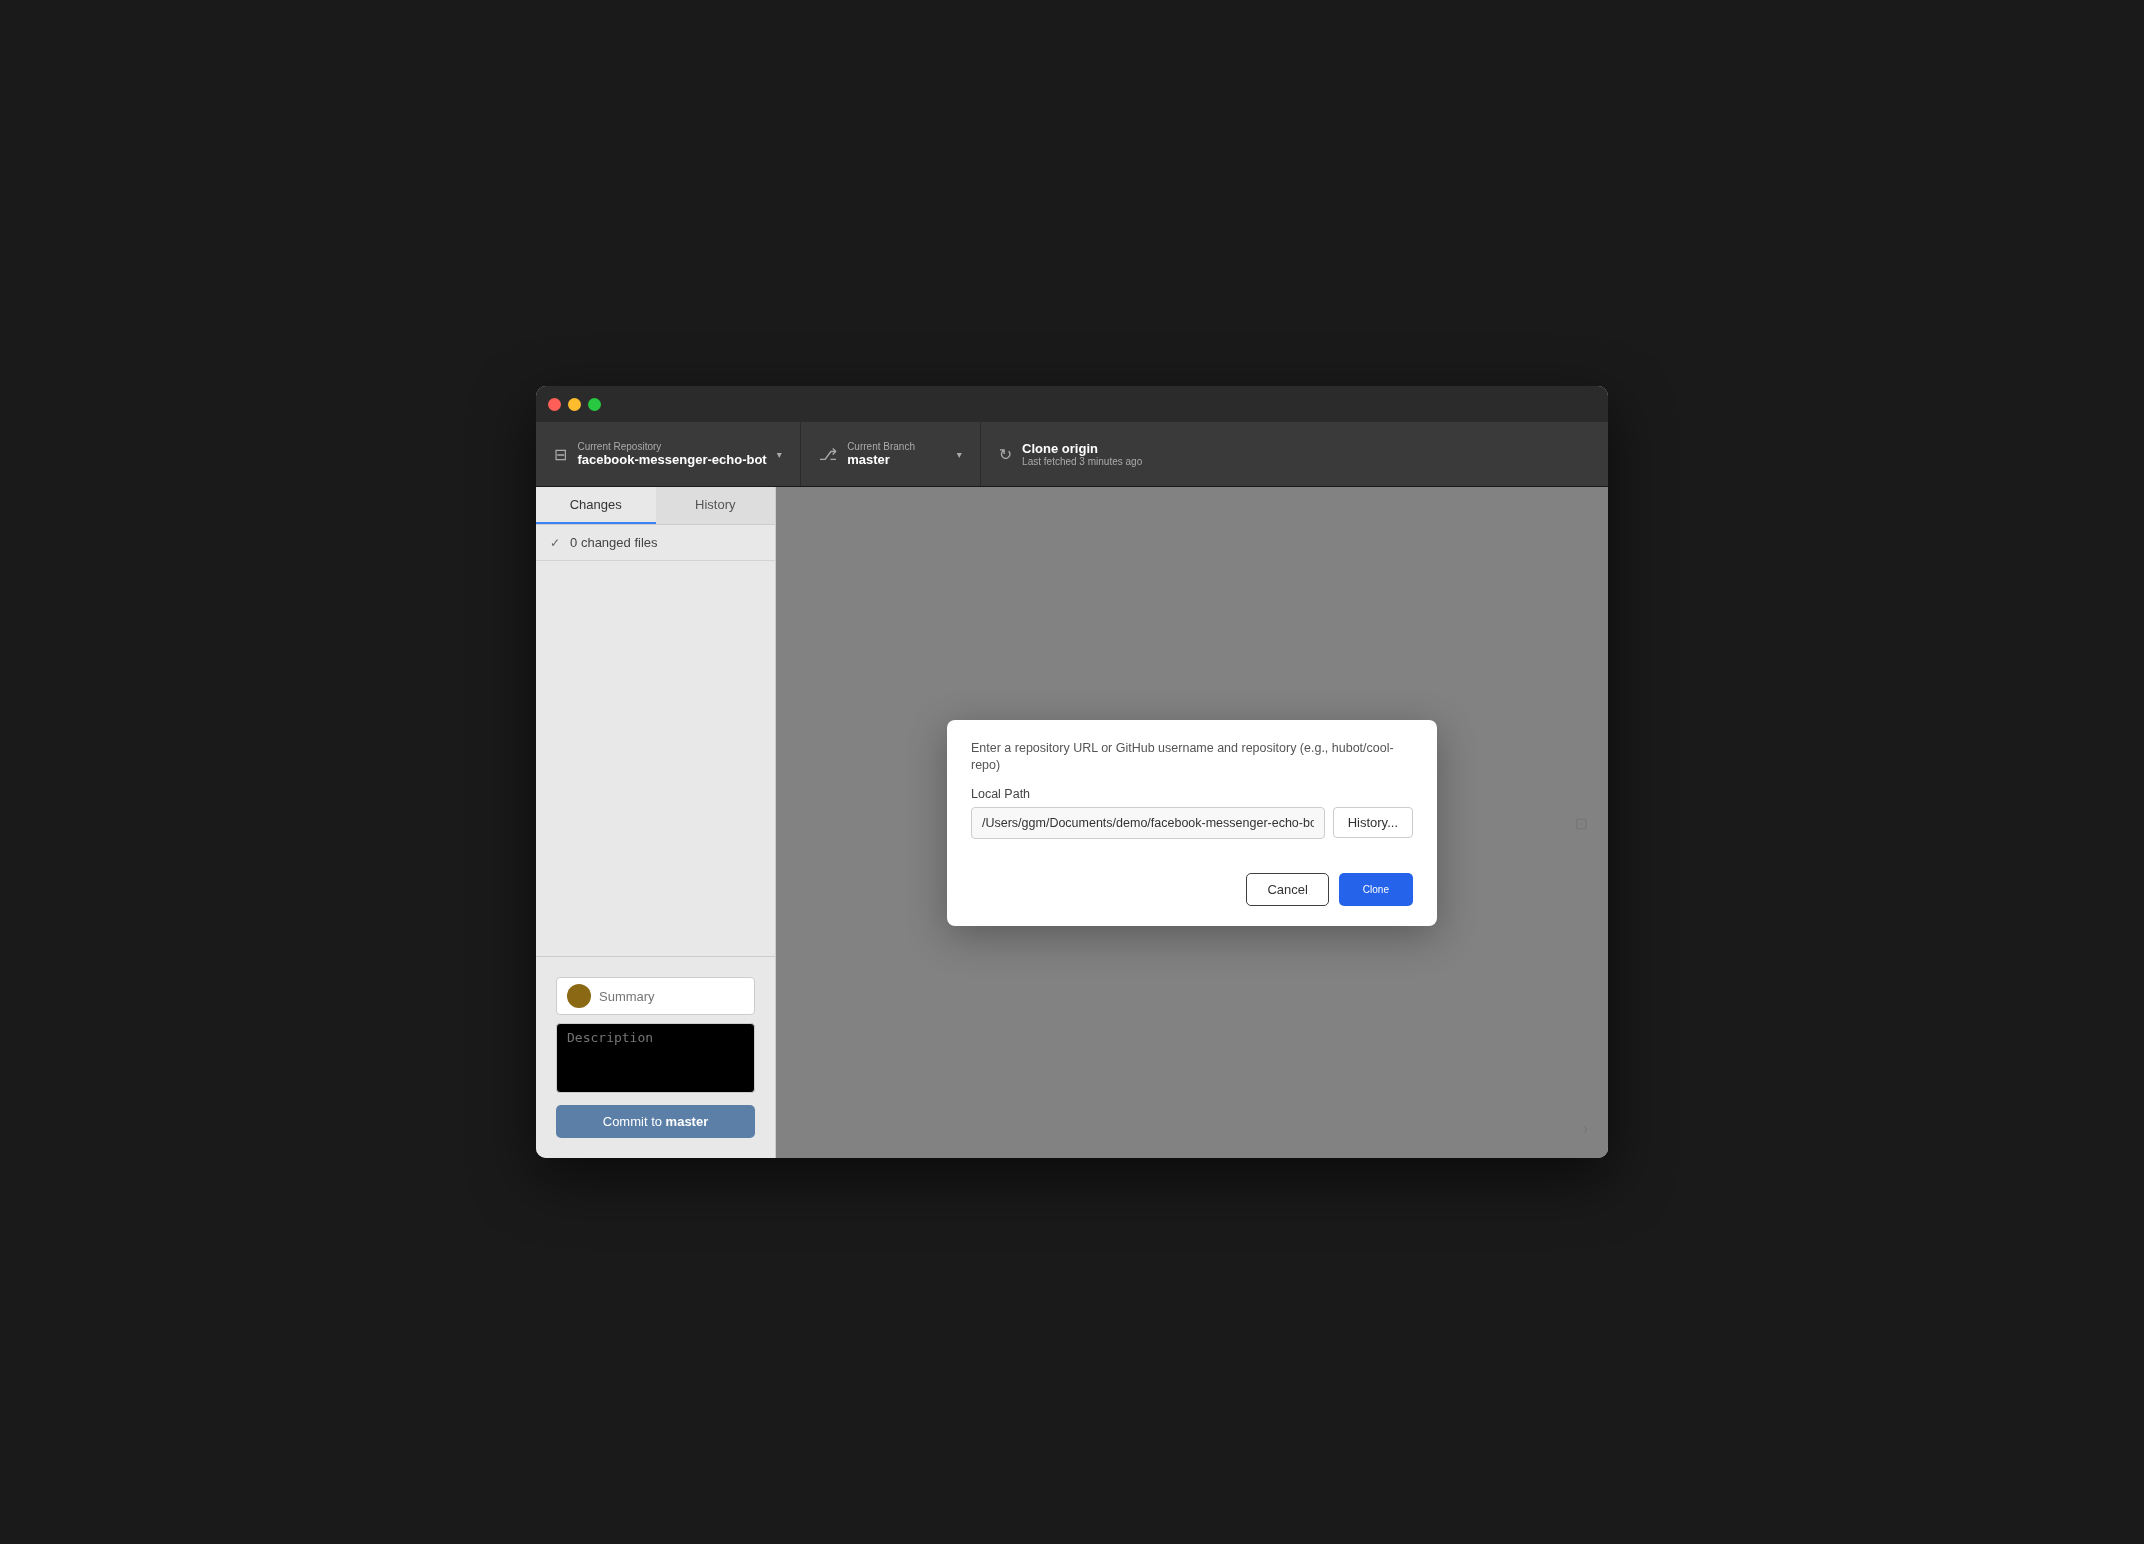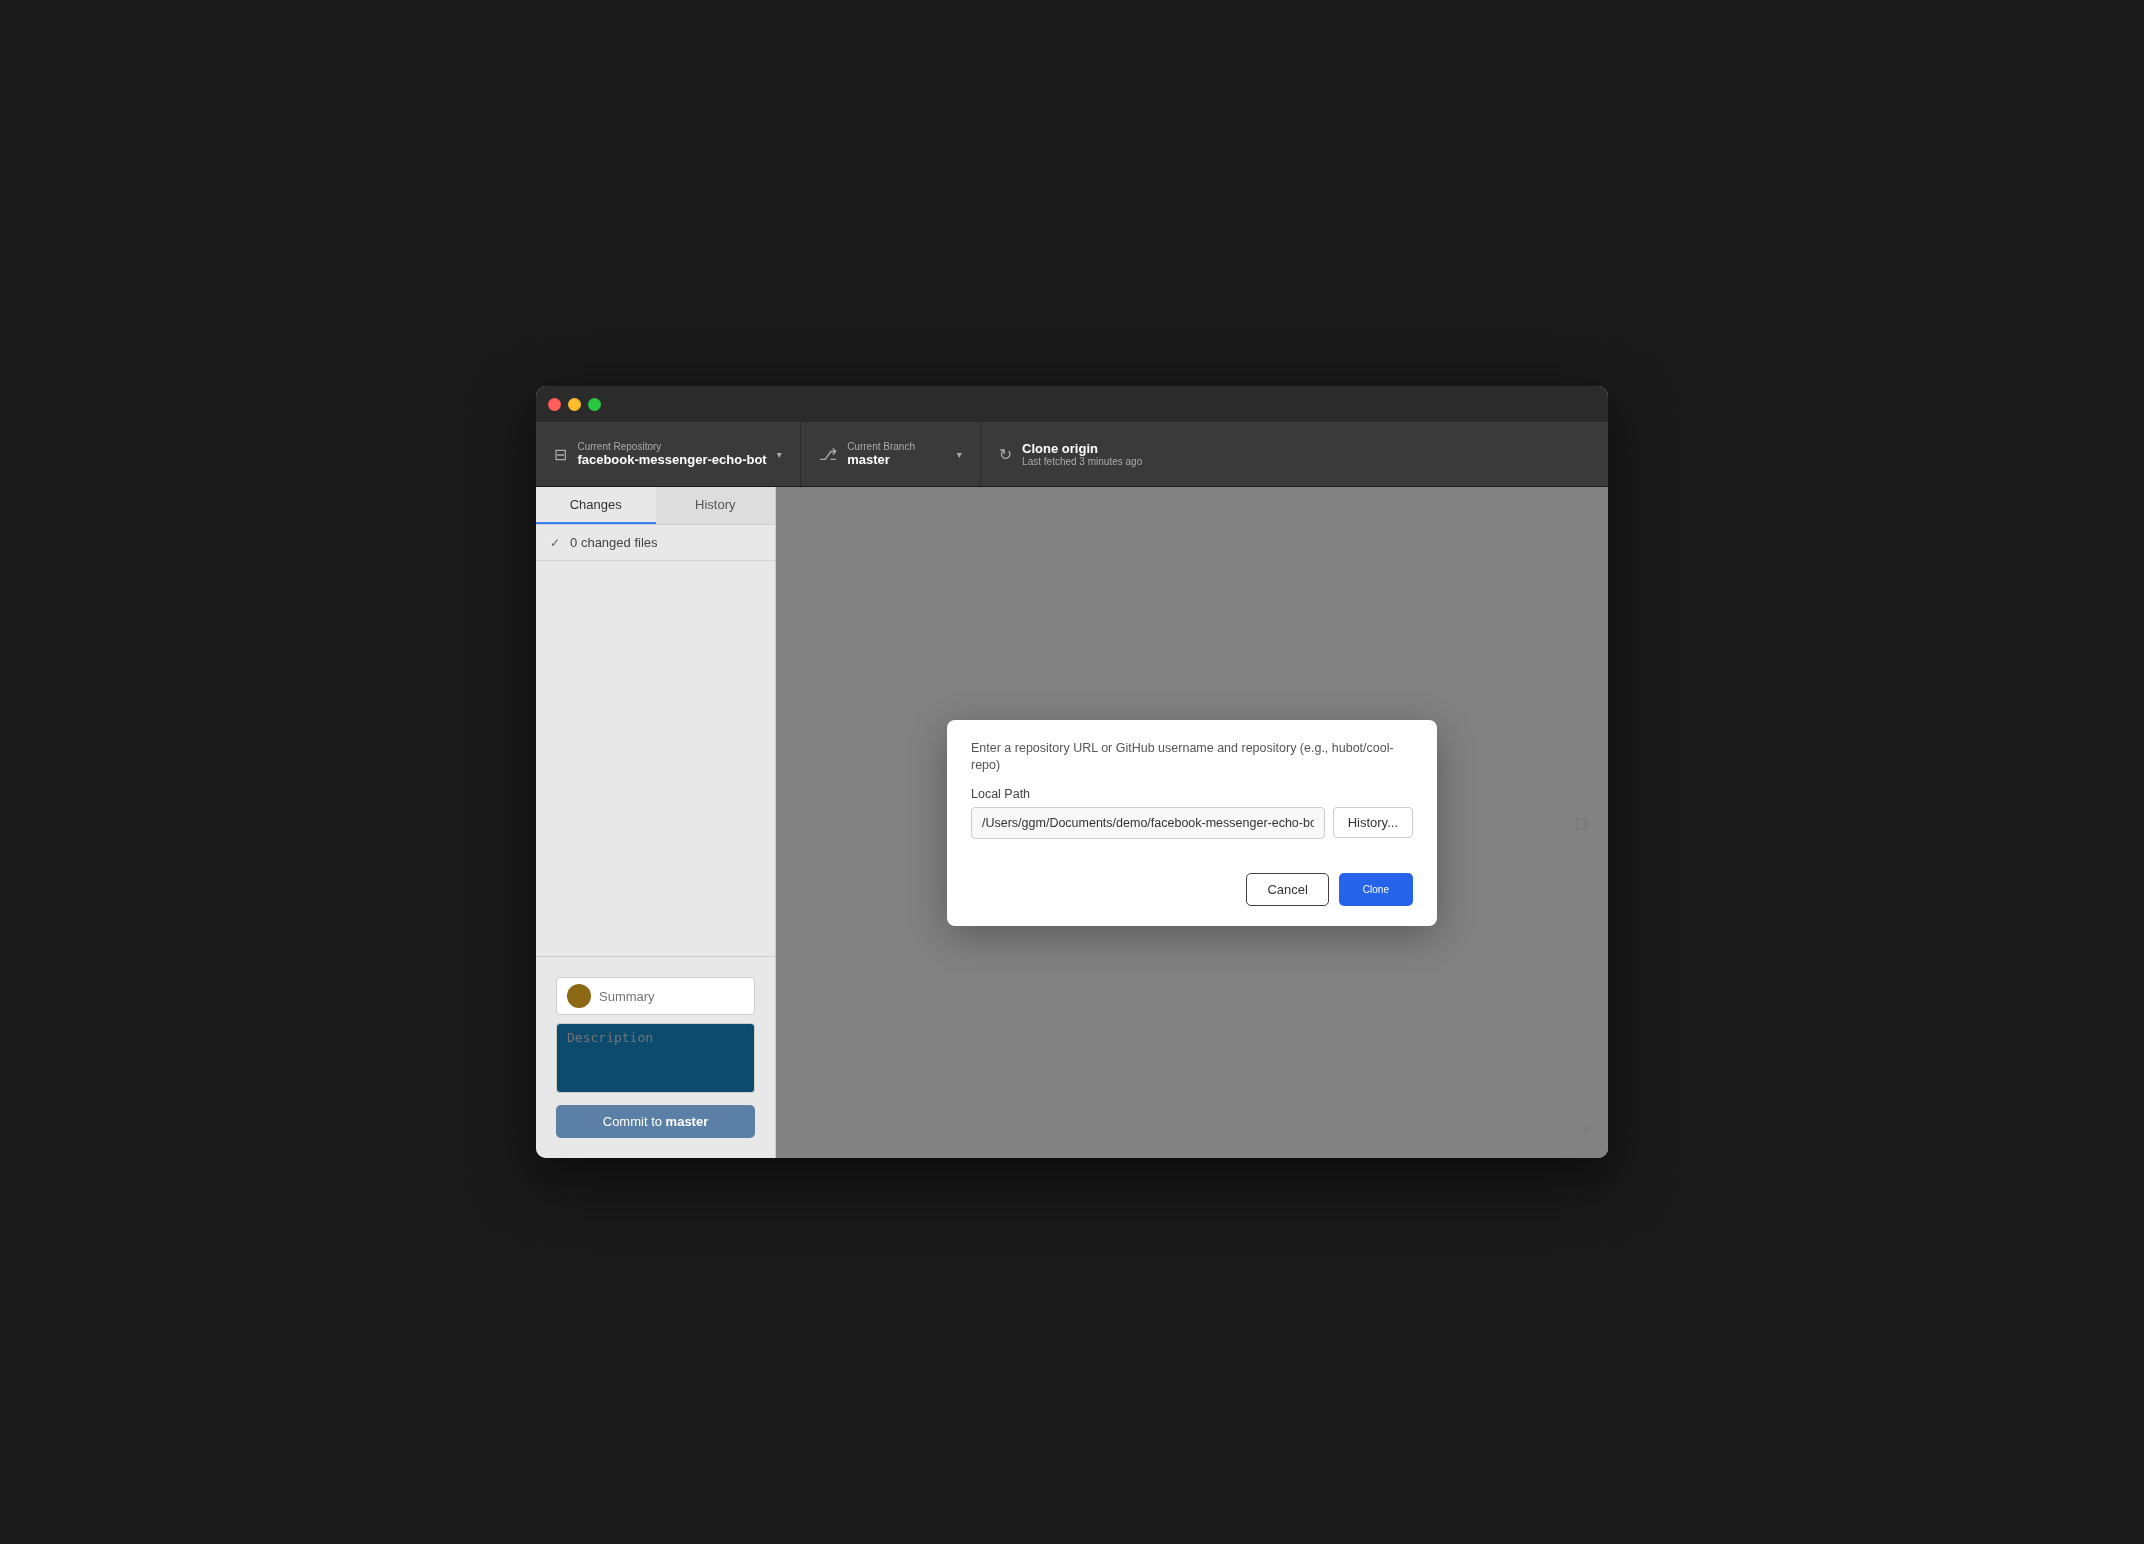--- a/index.html
+++ b/index.html
@@ -179,21 +179,21 @@
     }
     .description-textarea {
       width: 100%;
       height: 70px;
       border: 1px solid #ccc;
       border-radius: 4px;
       font-size: 13px;
       padding: 6px 10px;
       color: #999;
       resize: none;
-      background: #0c4a6e;
+      background: #000000;
       margin-bottom: 8px;
     }
     .commit-button {
       width: 100%;
       padding: 9px;
       background: #5b7fa6;
       color: #fff;
       border: none;
       border-radius: 5px;
       font-size: 13px;

